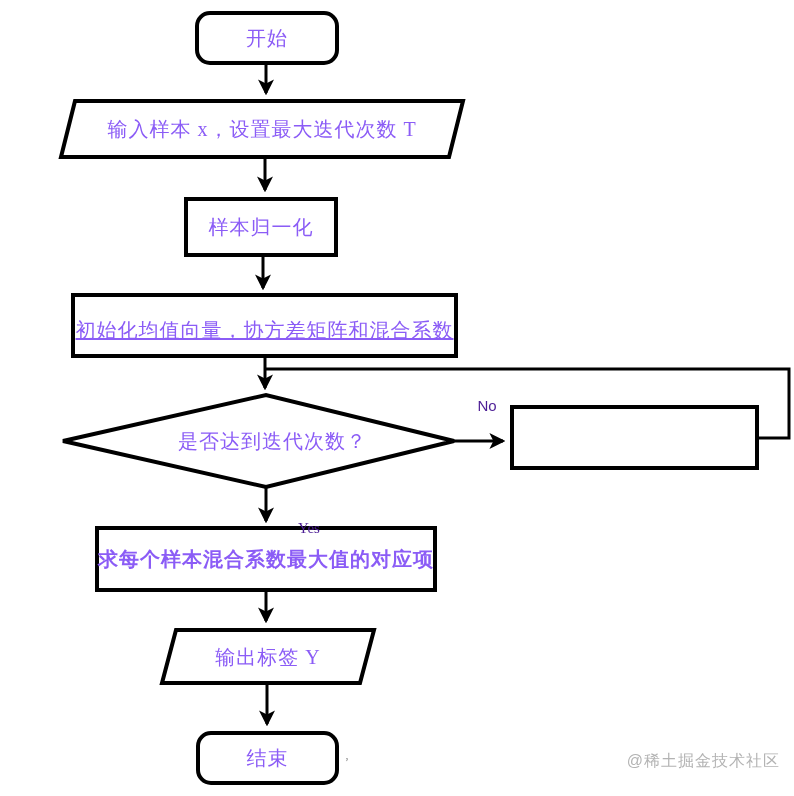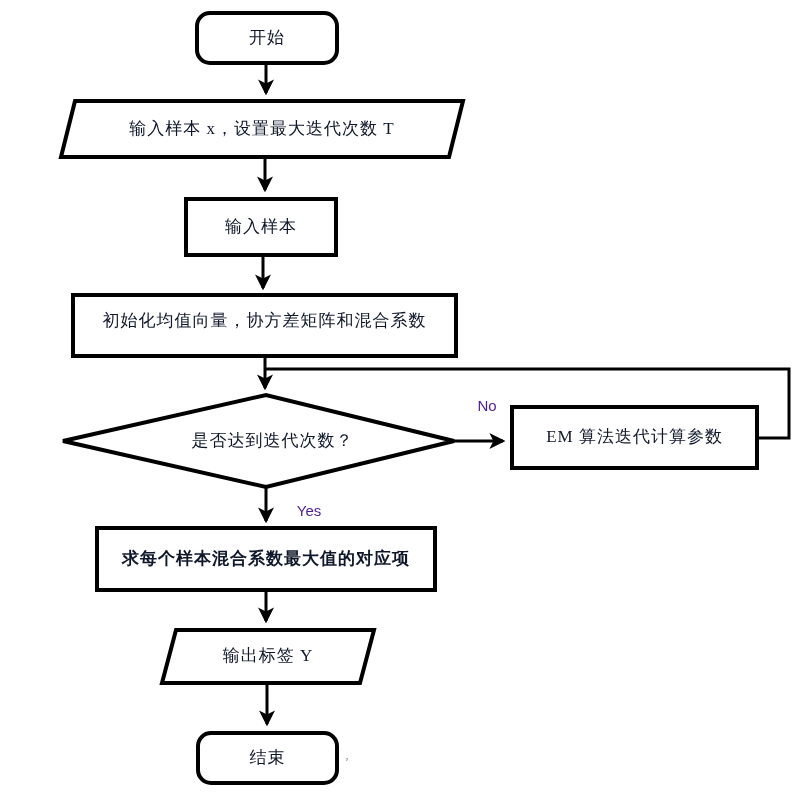--- a/index.html
+++ b/index.html
@@ -11,22 +11,22 @@
     overflow: hidden;
     font-family: "Liberation Serif", "DejaVu Serif", serif;
   }
   .layer { position: absolute; left: 0; top: 0; }
   .lbl {
     position: absolute;
     display: flex;
     align-items: center;
     justify-content: center;
     text-align: center;
-    font-size: 17px;
-    color: #0f172a;
+    font-size: 20px;
+    color: #8b5cf6;
     letter-spacing: 1px;
     line-height: 1.2;
     pointer-events: none;
     white-space: nowrap;
   }
   .latin {
     font-family: "Liberation Sans", "DejaVu Sans", sans-serif;
     font-size: 15px;
     letter-spacing: 0;
     color: #4c1d95;
@@ -90,27 +90,27 @@
     <rect class="shape" x="73" y="295" width="383" height="61"></rect>
     <polygon class="shape" points="63,441 266,395 454,441 266,487"></polygon>
     <rect class="shape" x="512" y="407" width="245" height="61"></rect>
     <rect class="shape" x="97" y="528" width="338" height="62"></rect>
     <polygon class="shape" points="176,630 374,630 360,683 162,683"></polygon>
     <rect class="shape" x="198" y="733" width="139" height="50" rx="13" ry="13"></rect>
   </svg>
 
   <div class="lbl" style="left:197px; top:13px;  width:140px; height:50px;">开始</div>
   <div class="lbl" style="left:75px;  top:101px; width:374px; height:56px;text-align:center;">输入样本 x，设置最大迭代次数 T</div>
-  <div class="lbl" style="left:186px; top:199px; width:150px; height:56px;">输入样本</div>
-  <div class="lbl" style="left:73px;  top:291px; width:383px; height:61px;">初始化均值向量，协方差矩阵和混合系数</div>
+  <div class="lbl" style="left:186px; top:199px; width:150px; height:56px;">样本归一化</div>
+  <div class="lbl" style="left:73px;  top:299px; width:383px; height:61px;text-decoration:underline;">初始化均值向量，协方差矩阵和混合系数</div>
   <div class="lbl" style="left:77px;  top:395px; width:391px; height:92px;">是否达到迭代次数？</div>
-  <div class="lbl" style="left:512px; top:407px; width:245px; height:61px;">EM 算法迭代计算参数</div>
   <div class="lbl" style="left:97px;  top:528px; width:338px; height:62px;font-weight:bold;">求每个样本混合系数最大值的对应项</div>
   <div class="lbl" style="left:162px; top:630px; width:212px; height:53px;">输出标签 Y</div>
   <div class="lbl" style="left:198px; top:733px; width:139px; height:50px;">结束</div>
 
   <div class="lbl latin" style="left:465px; top:395px; width:44px; height:22px;">No</div>
-  <div class="lbl latin" style="left:287px; top:500px; width:44px; height:22px;">Yes</div>
+  <div class="lbl latin" style="left:287px; top:517px; width:44px; height:22px;font-family:Liberation Serif, serif;">Yes</div>
 
   <div class="stray">,</div>
 
+  <div class="watermark">@稀土掘金技术社区</div>
 
 </div>
 
 </body></html>

